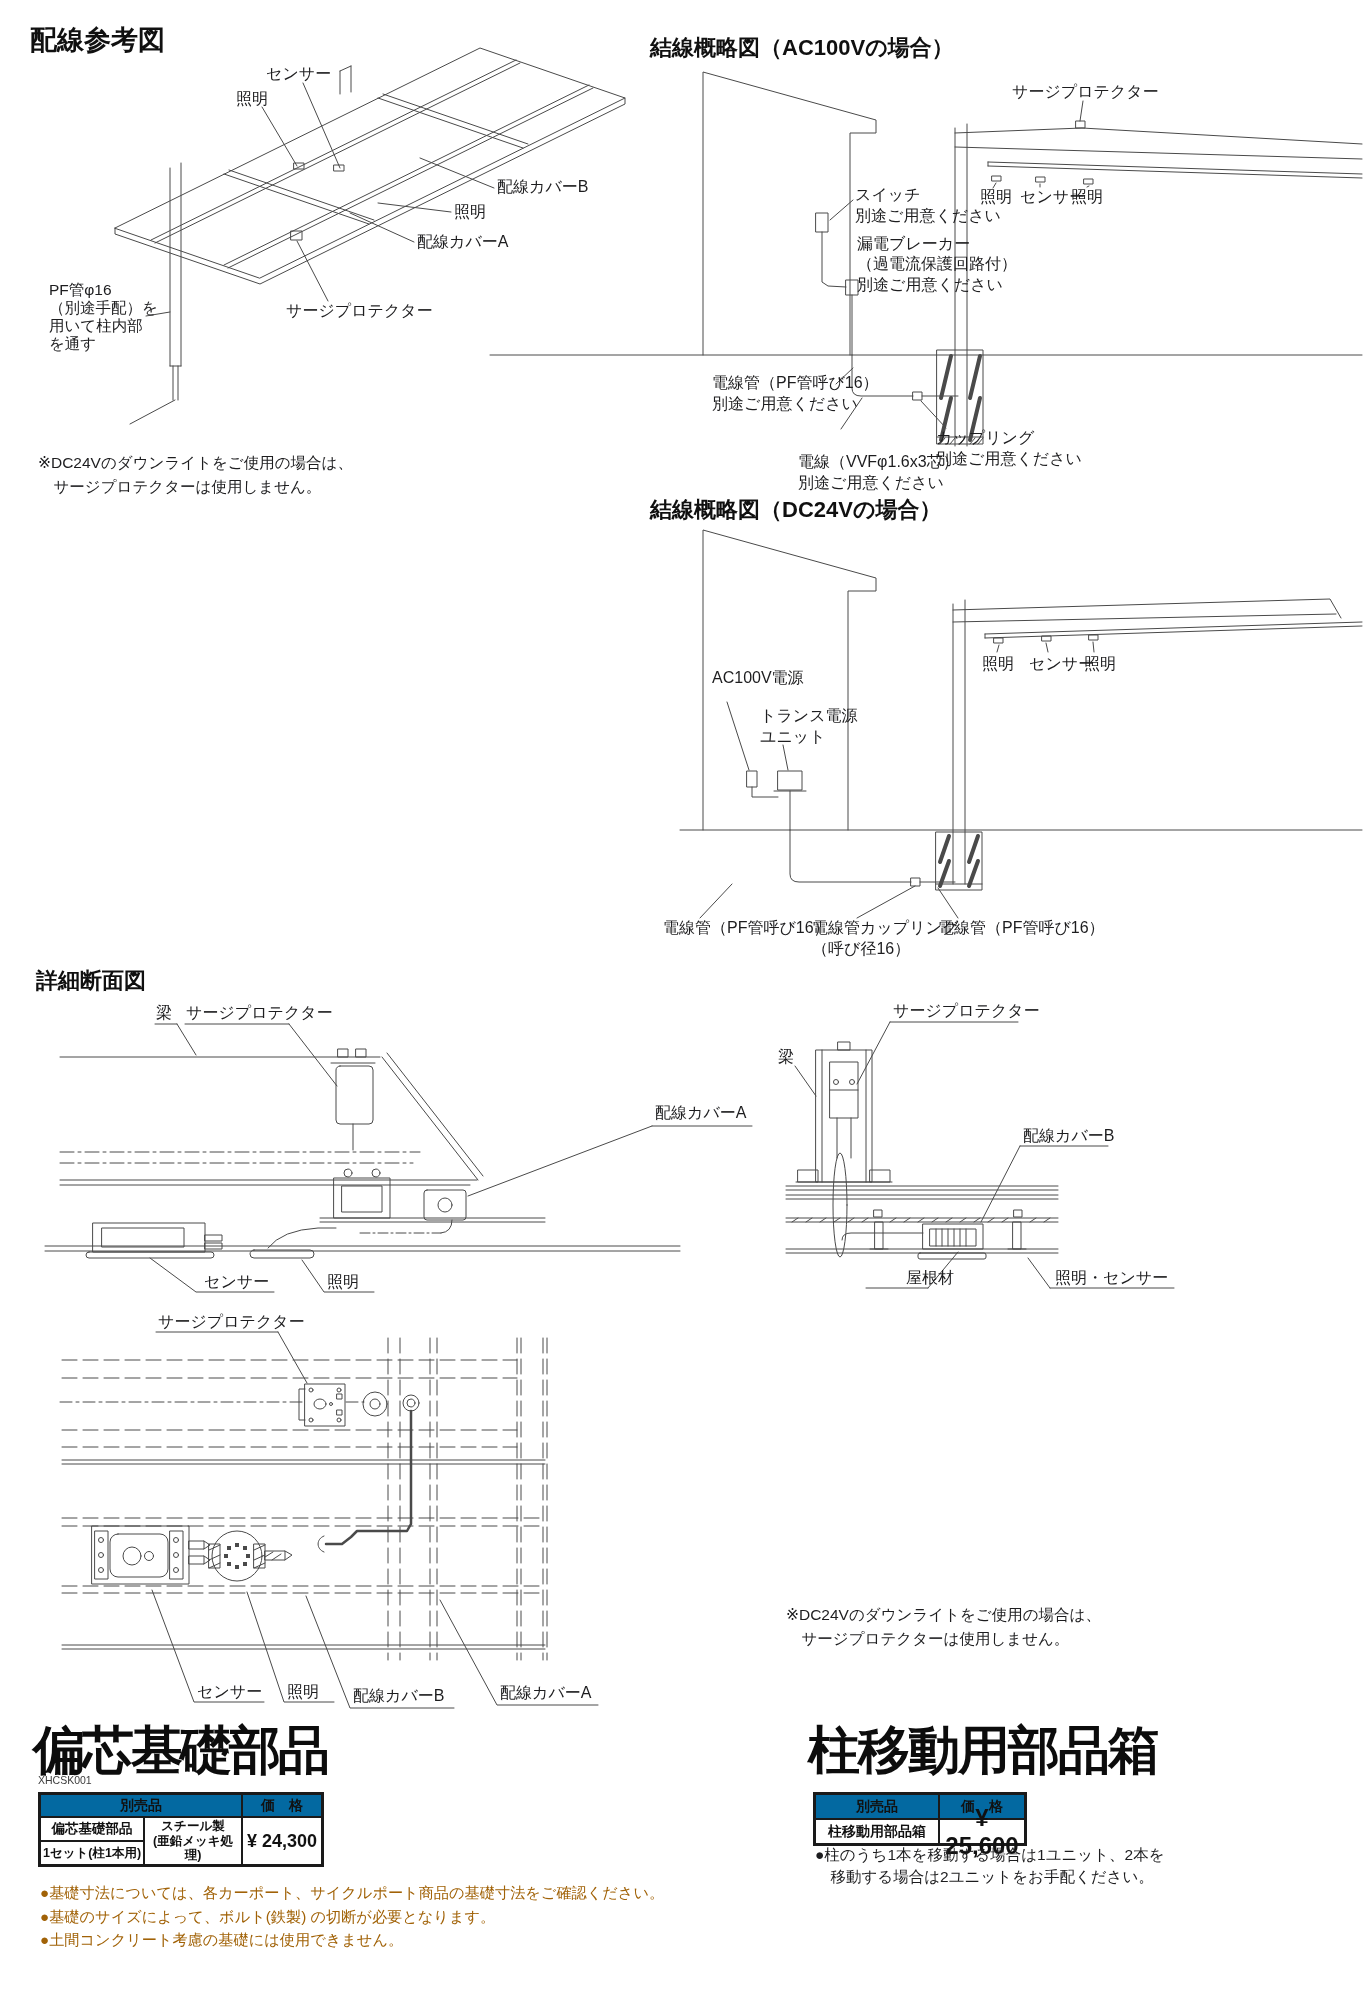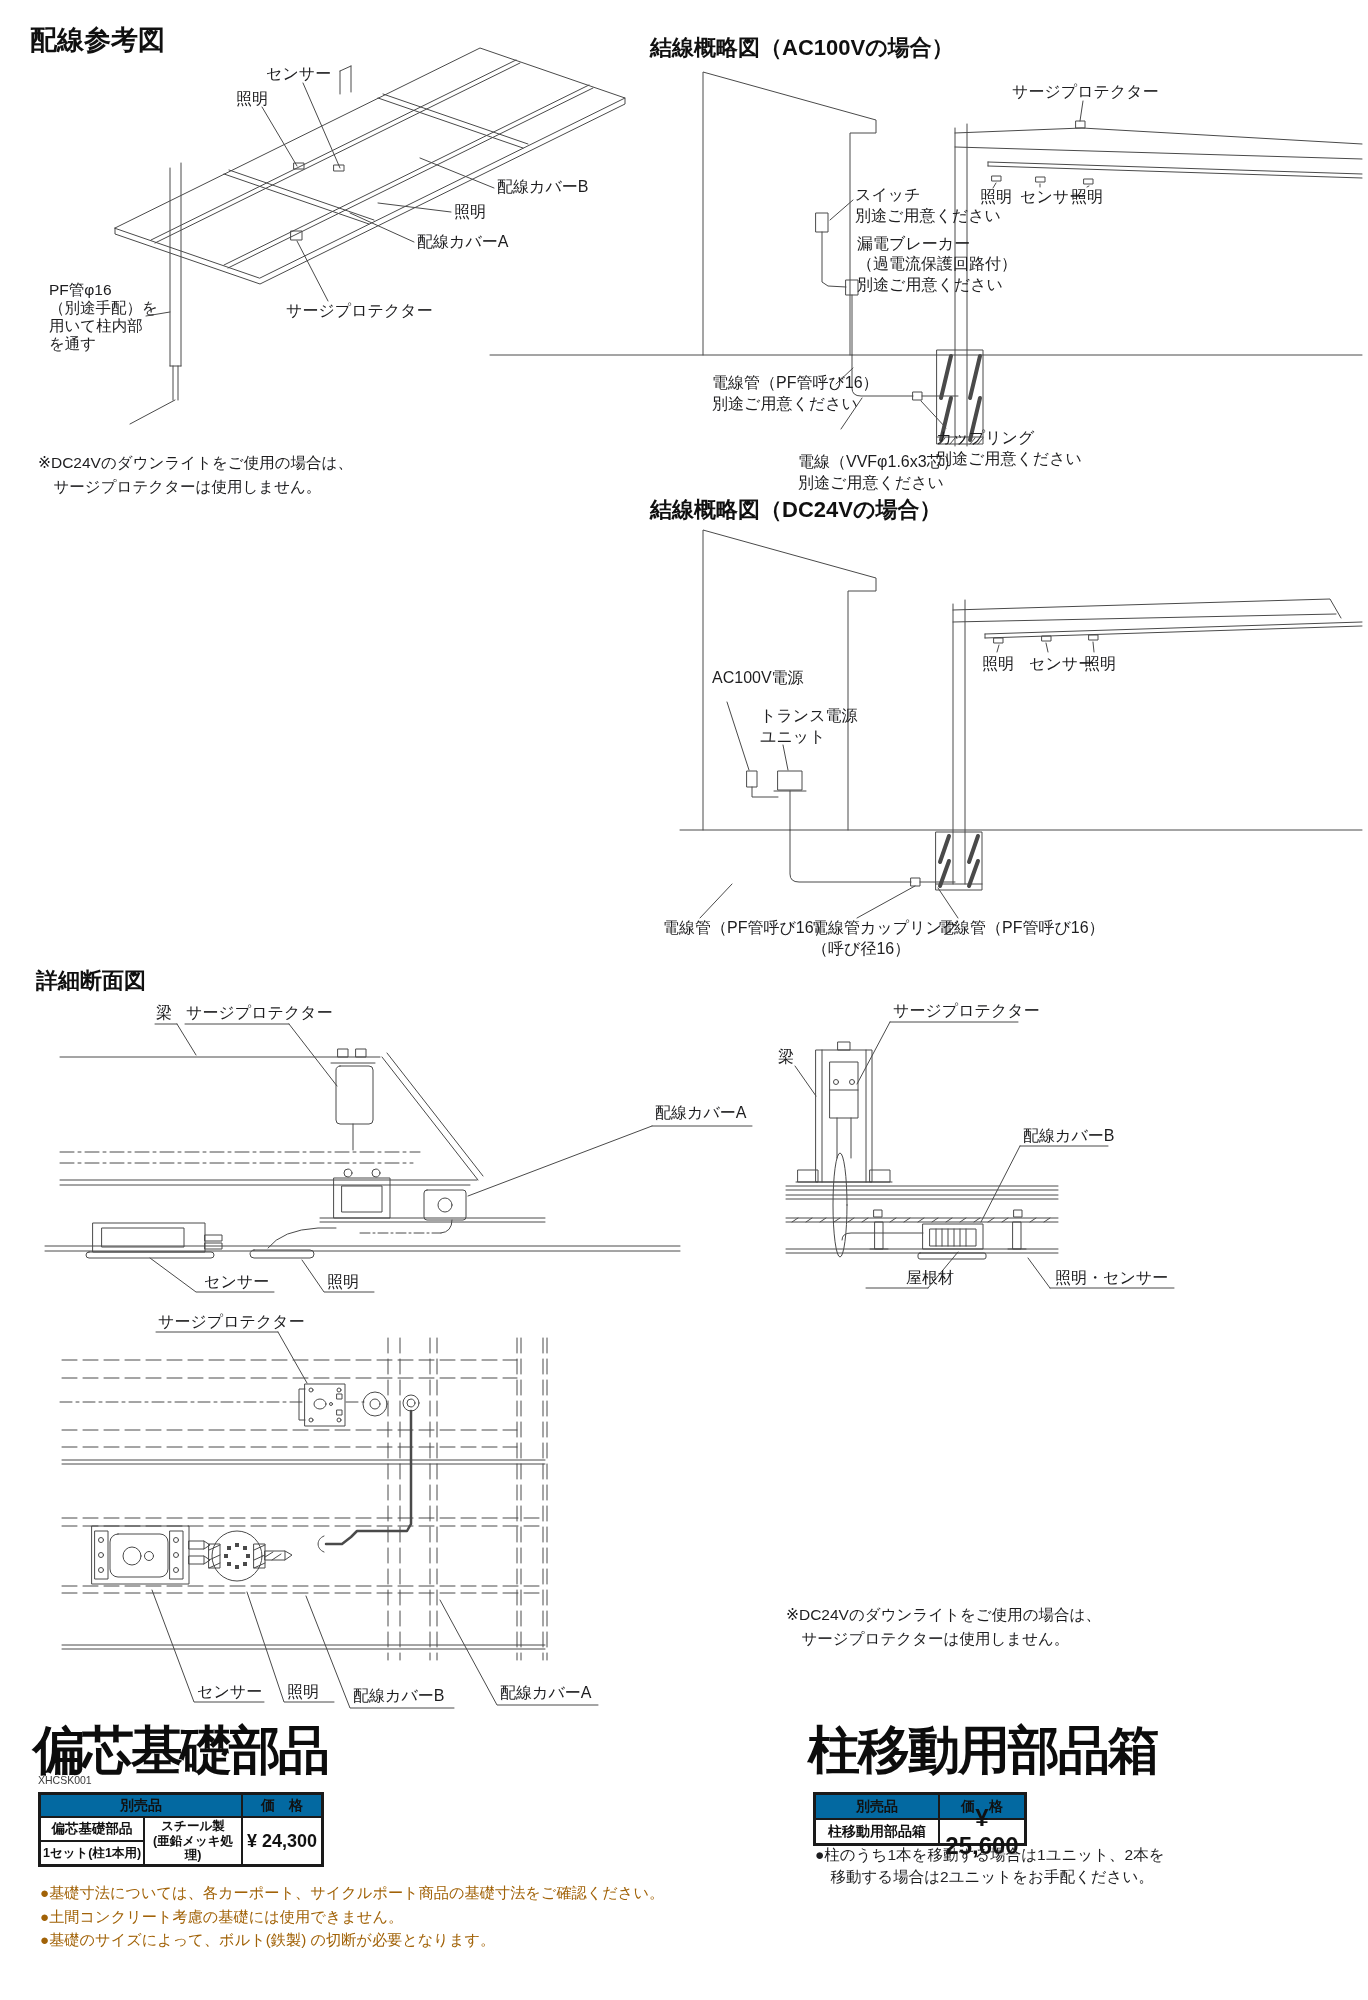--- a/index.html
+++ b/index.html
@@ -382,22 +382,22 @@
   <div class="c hd h-price">価　格</div>
   <div class="c n1">偏芯基礎部品</div>
   <div class="c n2">1セット(柱1本用)</div>
   <div class="c mat">スチール製
 (亜鉛メッキ処理)</div>
   <div class="c pr">¥ 24,300</div>
 </div>
 <div class="code" style="left:38px;top:1774px">XHCSK001</div>
 <div class="bullets" style="left:40px;top:1881px;width:650px">
   <div>●基礎寸法については、各カーポート、サイクルポート商品の基礎寸法をご確認ください。</div>
+  <div>●基礎のサイズによって、ボルト(鉄製) の切断が必要となります。</div>
   <div>●土間コンクリート考慮の基礎には使用できません。</div>
-  <div>●基礎のサイズによって、ボルト(鉄製) の切断が必要となります。</div>
 </div>
 
 <div class="big-title" style="left:808px;top:1716px;letter-spacing:-2px">柱移動用部品箱</div>
 <div class="ptable" id="t2">
   <div class="c hd">別売品</div>
   <div class="c hd">価　格</div>
   <div class="c">柱移動用部品箱</div>
   <div class="c pr">¥ 25,600</div>
 </div>
 <div class="note" style="left:815px;top:1844px;line-height:1.45">●柱のうち1本を移動する場合は1ユニット、2本を

